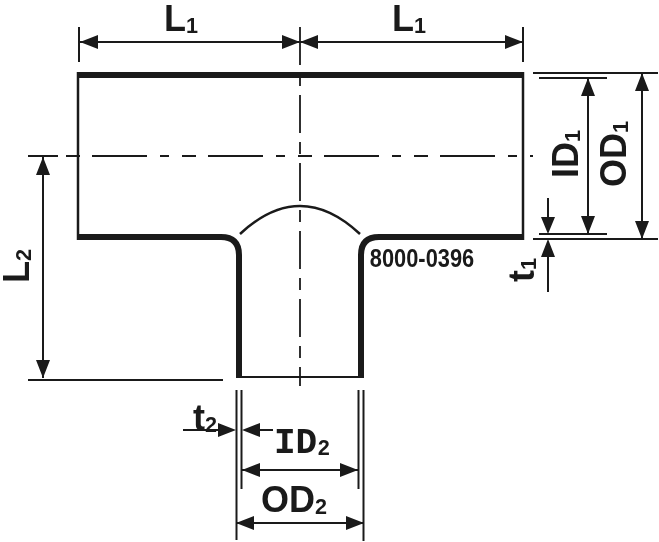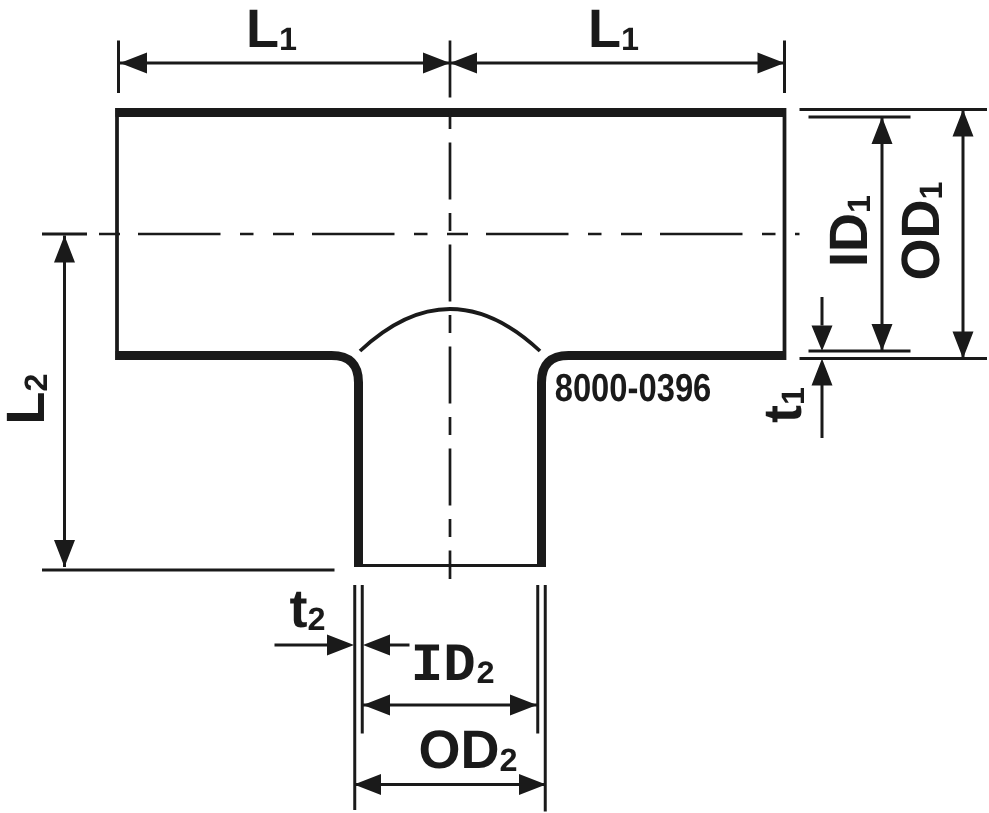--- a/index.html
+++ b/index.html
@@ -143,21 +143,21 @@
   <div class="dim-label" style="left:409px; top:19px;"><span>L</span><span class="sub">1</span></div>
 
   <div class="dim-label rot" style="left:17px; top:266px;"><span>L</span><span class="sub">2</span></div>
 
   <div class="dim-label rot" style="left:566px; top:154px;"><span>ID</span><span class="sub">1</span></div>
 
   <div class="dim-label rot" style="left:614px; top:154px;"><span>OD</span><span class="sub">1</span></div>
 
   <div class="dim-label rot" style="left:522px; top:270px;"><span>t</span><span class="sub">1</span></div>
 
-  <div class="dim-label" style="left:205px; top:406px;"><span>t</span><span class="sub">2</span></div>
+  <div class="dim-label" style="left:205px; top:418px;"><span>t</span><span class="sub">2</span></div>
 
   <div class="dim-label" style="left:302px; top:444px;font-family:Liberation Mono, monospace;"><span>ID</span><span class="sub">2</span></div>
 
-  <div class="dim-label" style="left:312px; top:500px;"><span>OD</span><span class="sub">2</span></div>
+  <div class="dim-label" style="left:294px; top:500px;"><span>OD</span><span class="sub">2</span></div>
 
   <div class="part-number" style="left:422px; top:258px;">8000-0396</div>
 
 </div>
 
 </body></html>

